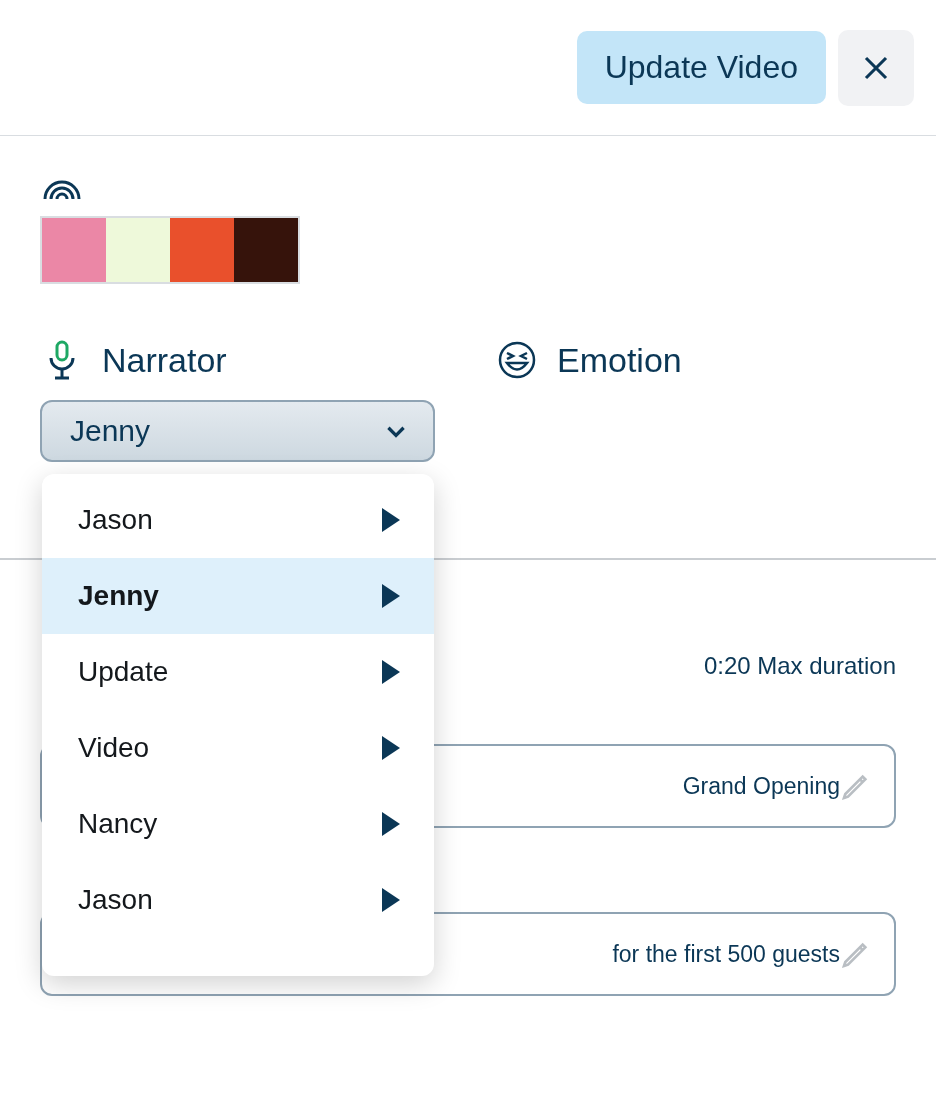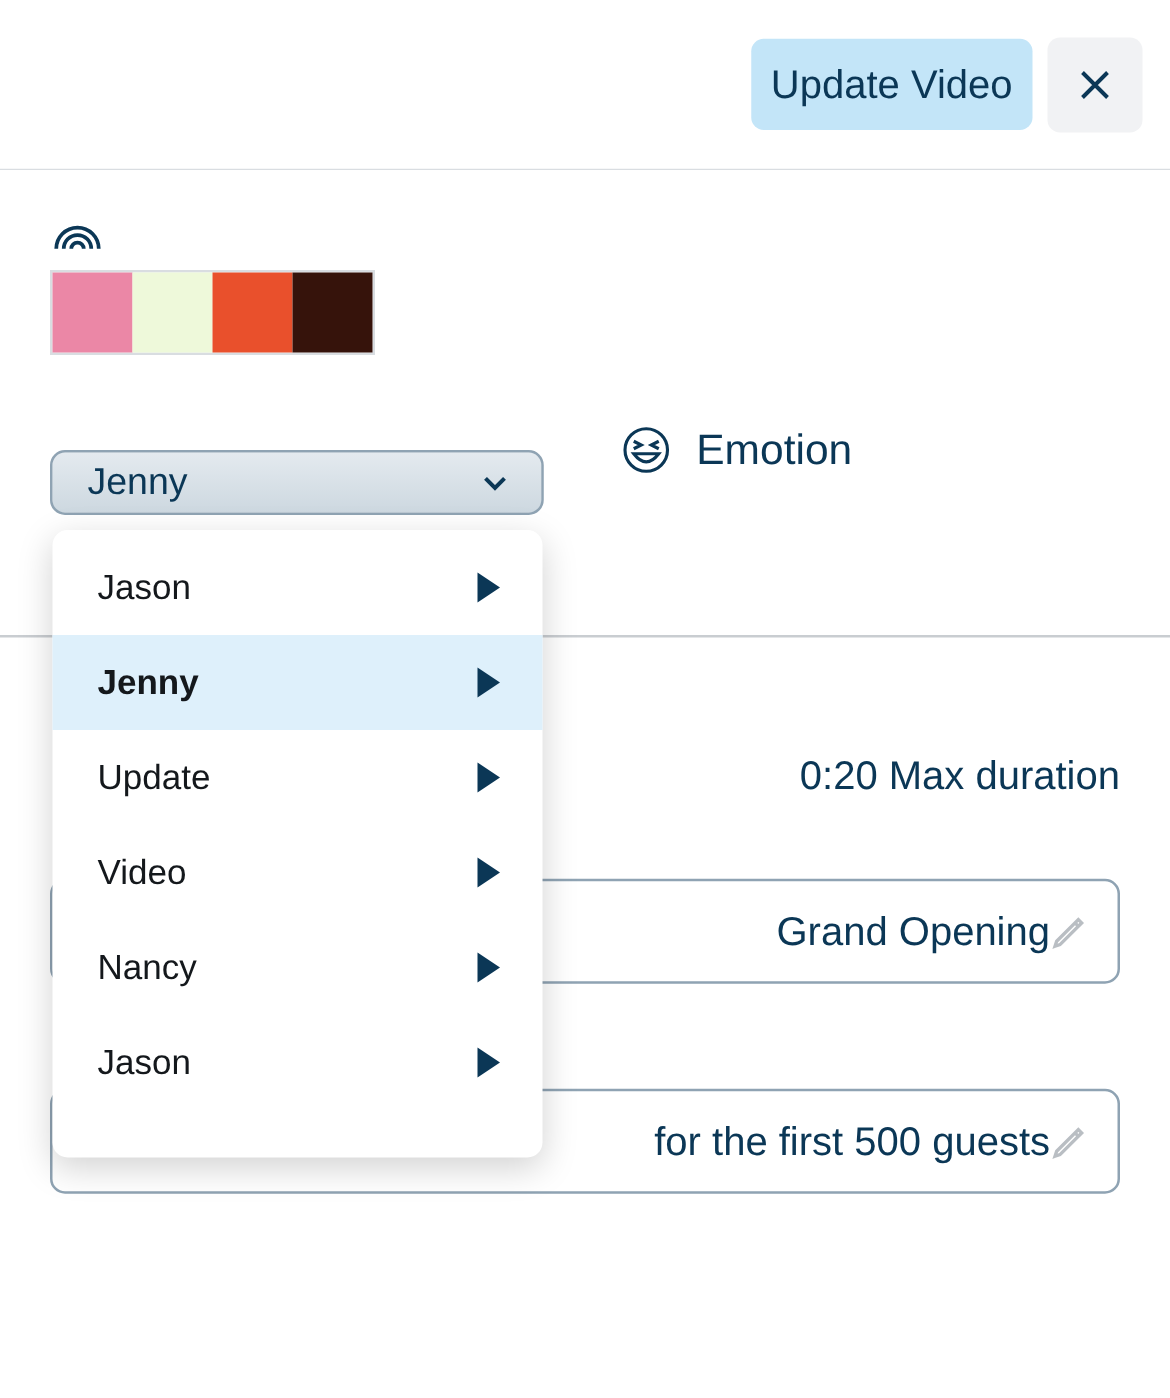--- a/index.html
+++ b/index.html
@@ -20,21 +20,21 @@
     padding-right: 22px;
     gap: 12px;
   }
   .update-btn {
     background: #c3e5f8;
     color: #0b3756;
     border: none;
     border-radius: 10px;
     font-size: 32px;
     font-weight: 500;
-    padding: 18px 16px;
+    padding: 18px 28px;
     cursor: pointer;
   }
   .close-btn {
     background: #f1f2f4;
     border: none;
     border-radius: 10px;
     width: 76px;
     height: 76px;
     display: flex;
     align-items: center;
@@ -68,21 +68,21 @@
     gap: 60px;
     margin-top: 56px;
     position: relative;
   }
   .col { flex: 0 0 auto; width: 395px; }
   .select-box {
     margin-top: 20px;
     border: 2px solid #8fa3b3;
     border-radius: 12px;
     background: #dee6ec;
-    height: 52px;
+    height: 62px;
     display: flex;
     align-items: center;
     justify-content: space-between;
     padding: 0 24px 0 28px;
     font-size: 30px;
     color: #0b3756;
     cursor: pointer;
     position: relative;
   }
   .select-box.open {
@@ -122,35 +122,35 @@
   }
   .divider {
     border-top: 2px solid #c9cdd1;
     margin-top: 96px;
   }
   .lower {
     padding: 0 40px;
   }
   .max-dur {
     text-align: right;
-    font-size: 32px;
+    font-size: 24px;
     font-weight: 500;
     color: #0b3756;
     margin-top: 92px;
     margin-bottom: 64px;
   }
   .text-field {
     border: 2px solid #8fa3b3;
     border-radius: 12px;
     height: 84px;
     display: flex;
     align-items: center;
     justify-content: space-between;
     padding: 0 22px 0 40px;
-    font-size: 32px;
+    font-size: 23px;
     color: #0b3756;
     font-weight: 500;
     margin-bottom: 84px;
     overflow: hidden;
   }
   .text-field:last-child { margin-bottom: 0; }
   .tf-text { flex: 1; white-space: nowrap; overflow: hidden; }
   .pencil { flex-shrink: 0; }
   svg { display: block; }
 </style>
@@ -179,20 +179,31 @@
   </div>
   <div class="palette-row" id="palette-row">
       <div class="swatch" style="background: rgb(235, 135, 166);"></div>
       <div class="swatch" style="background: rgb(238, 249, 218);"></div>
       <div class="swatch" style="background: rgb(233, 80, 44);"></div>
       <div class="swatch" style="background: rgb(54, 19, 11);"></div>
     </div>
 
   <div class="row2">
     <div class="col">
+      <div class="section-header">
+        <span class="icon-slot">
+          <svg width="30" height="40" viewBox="0 0 30 40" fill="none">
+            <rect x="10" y="2" width="10" height="18" rx="5" fill="none" stroke="#1ea864" stroke-width="3"></rect>
+            <path d="M4 18 A11 11 0 0 0 26 18" stroke="#0b3756" stroke-width="3" fill="none"></path>
+            <path d="M15 29 L15 38" stroke="#0b3756" stroke-width="3"></path>
+            <path d="M8 38 L22 38" stroke="#0b3756" stroke-width="3"></path>
+          </svg>
+        </span>
+        <span class="section-title">Narrator</span>
+      </div>
       <div class="select-box open" style="position:relative;">
         <span>Jenny</span>
         <svg class="chevron" viewBox="0 0 24 24" fill="none" stroke="#0b3756" stroke-width="3">
           <path d="M5 9 L12 16 L19 9"></path>
         </svg>
         <div class="dropdown" id="dd-list">
             <div class="dd-item">
               <span>Jason</span>
               <div class="play-tri"></div>
             </div>

